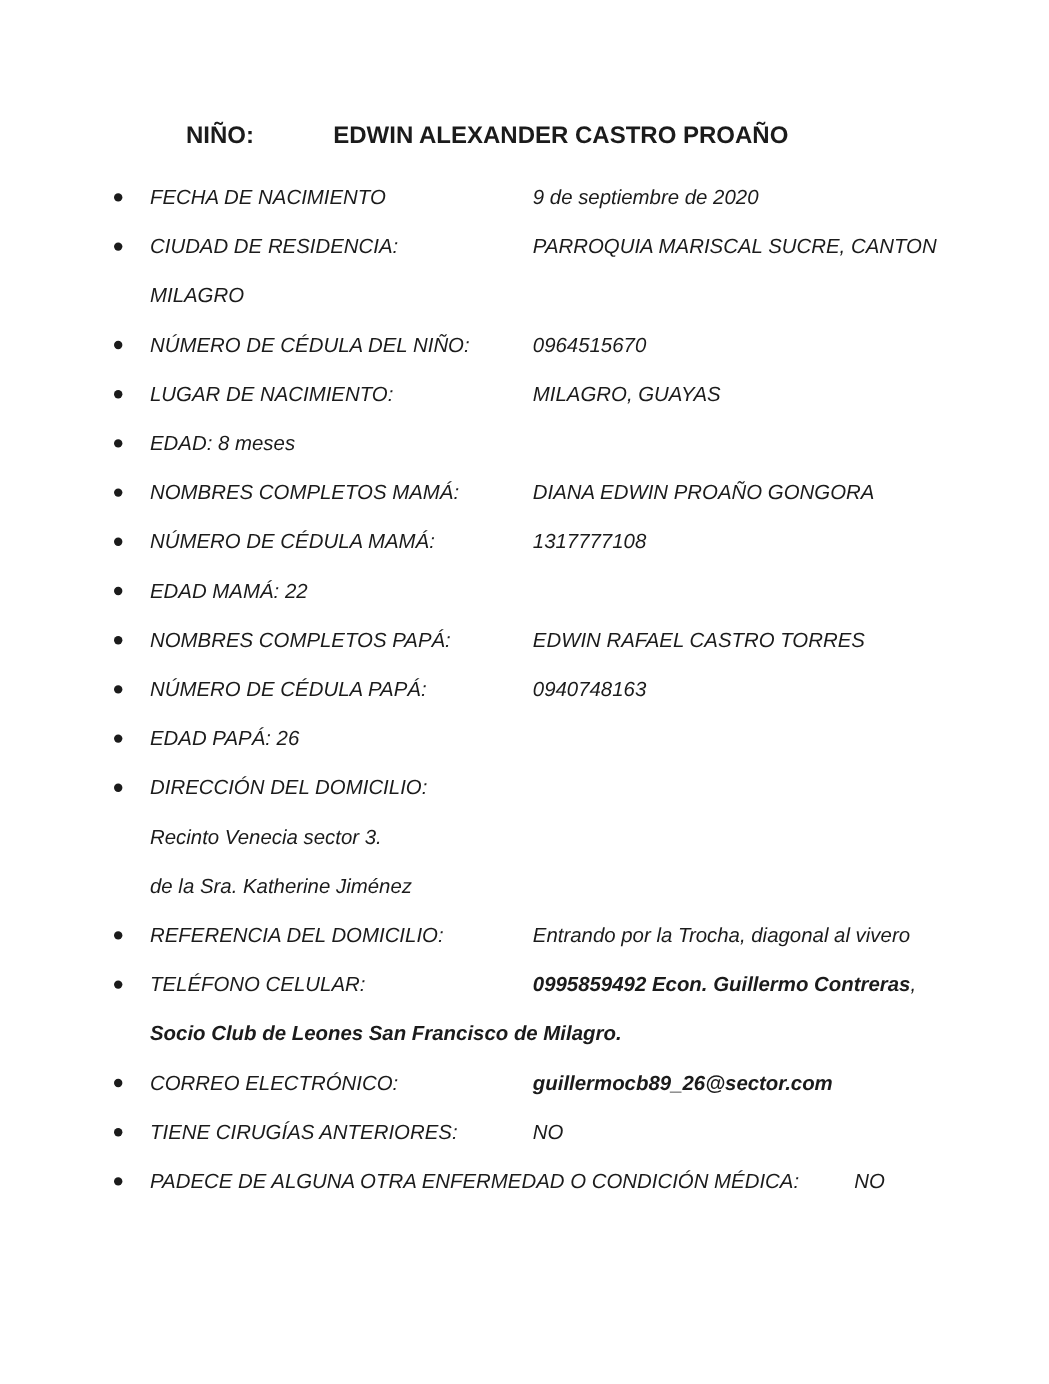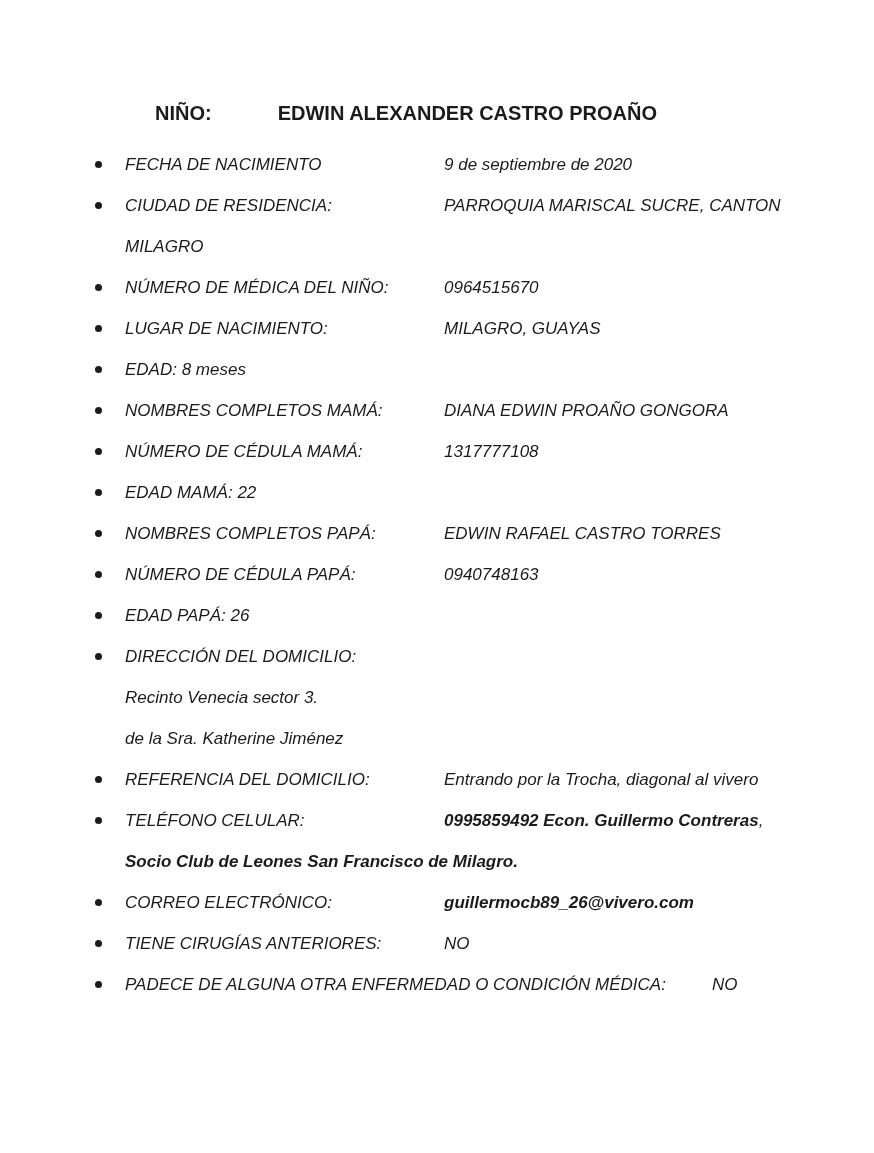--- a/index.html
+++ b/index.html
@@ -82,21 +82,21 @@
       <span class="val">PARROQUIA MARISCAL SUCRE, CANTON</span>
     </div>
     <div class="line cont">
       <span>MILAGRO</span>
     </div>
 
     <div class="line">
       <span class="bullet">
           <span class="dot"></span>
         </span>
-      <span class="lab">NÚMERO DE MÉDICA DEL NIÑO:</span>
+      <span class="lab">NÚMERO DE CÉDULA DEL NIÑO:</span>
       <span class="val">0964515670</span>
     </div>
 
     <div class="line">
       <span class="bullet">
           <span class="dot"></span>
         </span>
       <span class="lab">LUGAR DE NACIMIENTO:</span>
       <span class="val">MILAGRO, GUAYAS</span>
     </div>
@@ -185,21 +185,21 @@
     </div>
     <div class="line cont">
       <span class="b">Socio Club de Leones San Francisco de Milagro.</span>
     </div>
 
     <div class="line">
       <span class="bullet">
           <span class="dot"></span>
         </span>
       <span class="lab">CORREO ELECTRÓNICO:</span>
-      <span class="val b">guillermocb89_26@vivero.com</span>
+      <span class="val b">guillermocb89_26@sector.com</span>
     </div>
 
     <div class="line">
       <span class="bullet">
           <span class="dot"></span>
         </span>
       <span class="lab">TIENE CIRUGÍAS ANTERIORES:</span>
       <span class="val">NO</span>
     </div>
 

